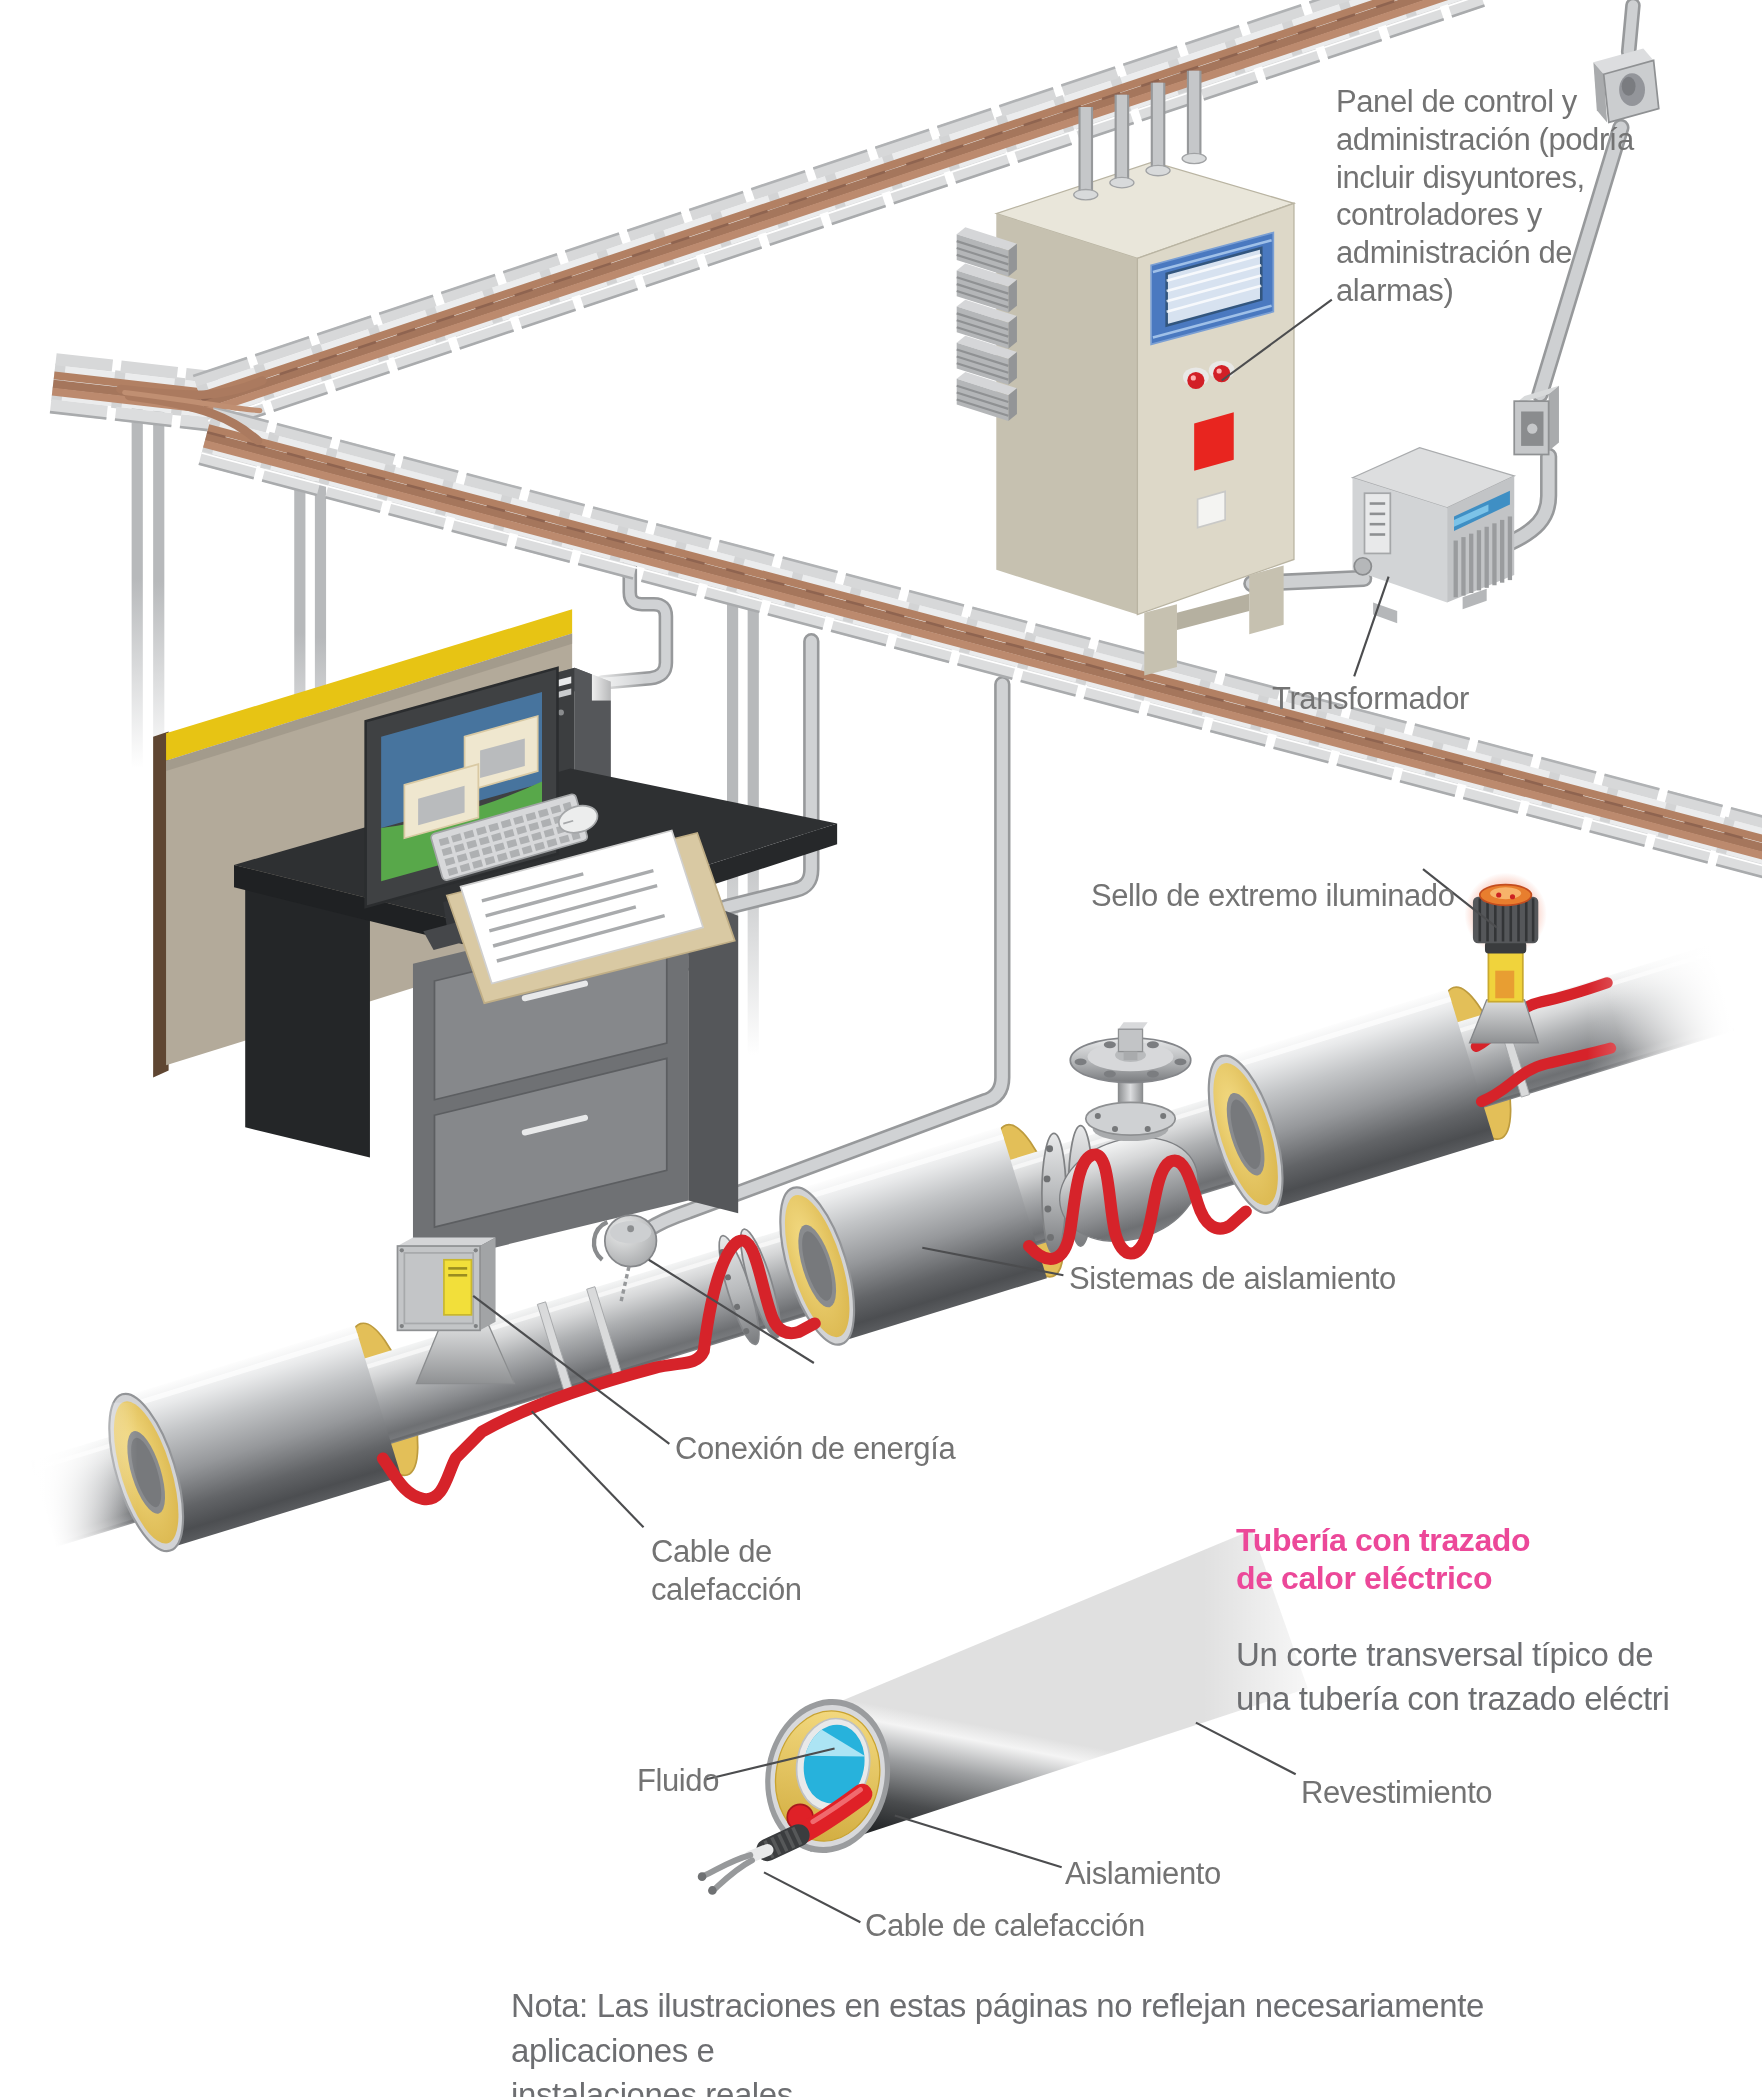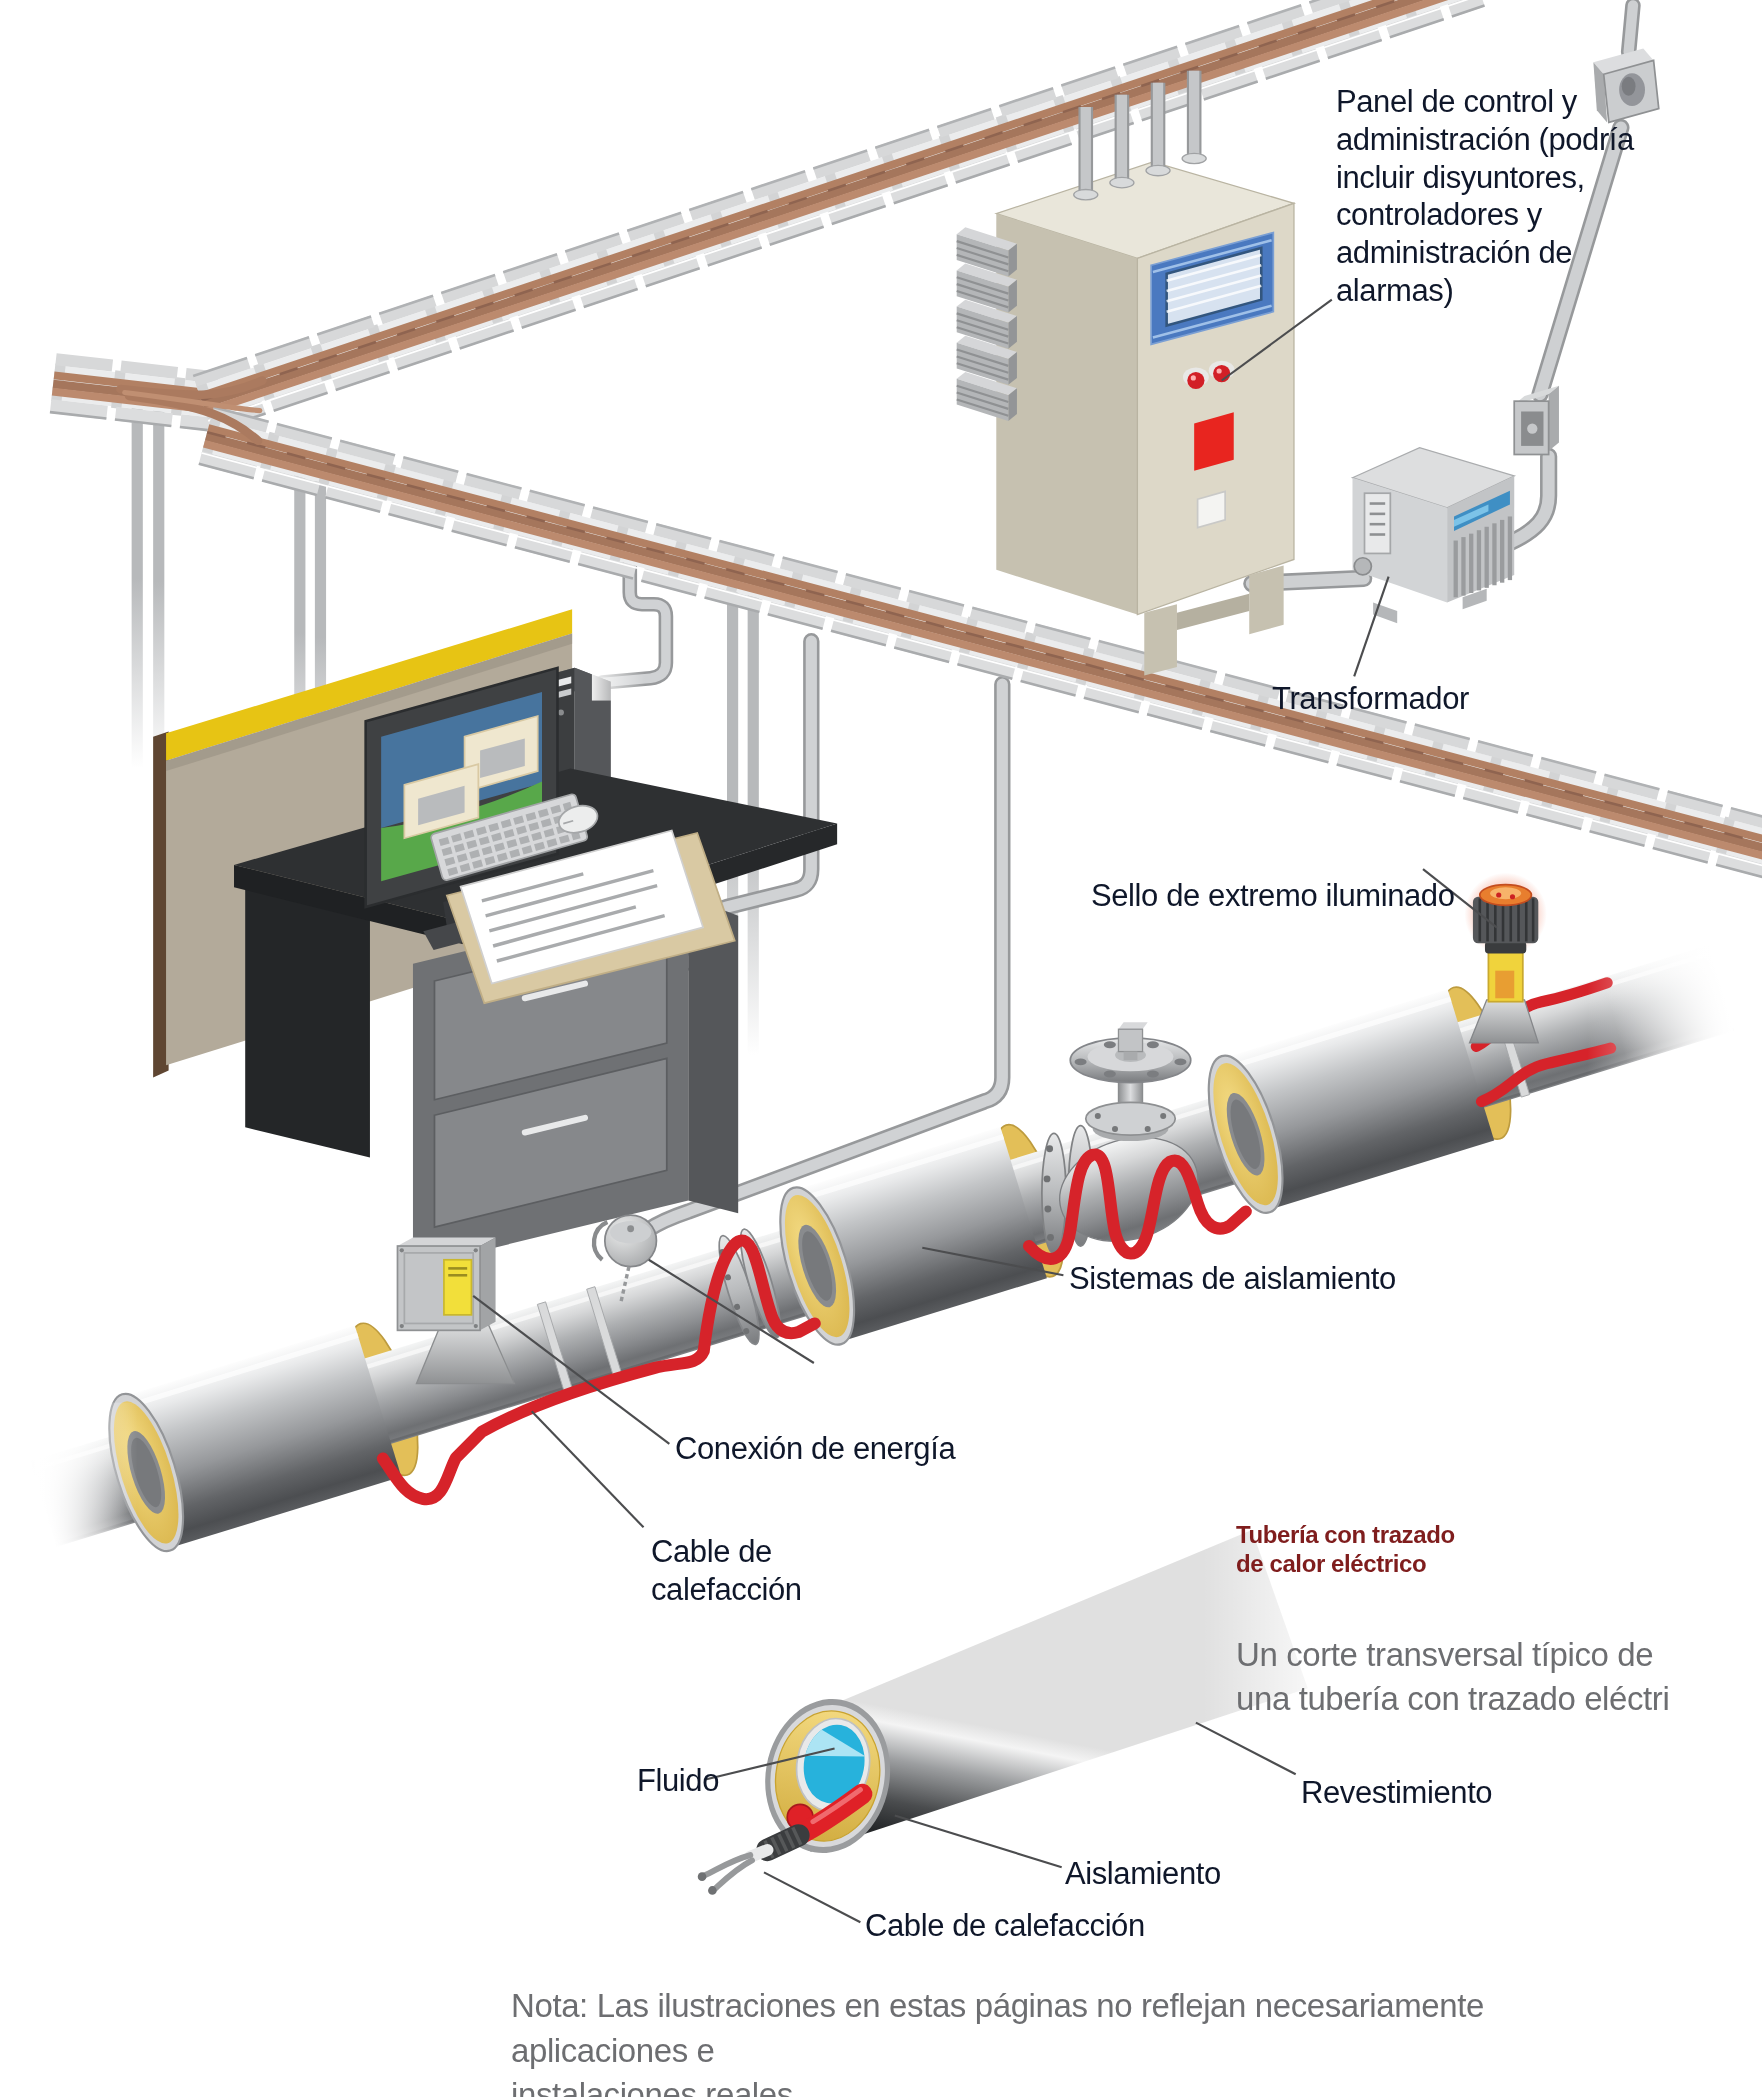--- a/index.html
+++ b/index.html
@@ -1,21 +1,21 @@
 <!DOCTYPE html>
 <html style="font-size:13.8px"><head>
 <meta charset="utf-8">
 <style>
   html,body{margin:0;padding:0;background:#ffffff;}
   #stage{position:relative;width:1762px;height:2098px;background:#ffffff;overflow:hidden;
          font-family:"Liberation Sans",sans-serif;}
   #scene{position:absolute;left:0;top:0;}
-  .lbl{position:absolute;font-size:31px;line-height:1.22;color:#0f172a;white-space:pre-line;
+  .lbl{position:absolute;font-size:31px;line-height:1.22;color:#737373;white-space:pre-line;
        letter-spacing:-0.4px;}
-  .lbl-title{font-size:24px;font-weight:bold;color:#7f1d1d;line-height:1.2;}
+  .lbl-title{font-size:32px;font-weight:bold;color:#ec4899;line-height:1.2;}
   .lbl-desc{font-size:33px;color:#6d6e71;line-height:1.32;}
   .lbl-note{font-size:33px;color:#6d6e71;line-height:1.35;}
 </style>
 </head>
 <body>
 
 <div id="stage">
 
 <svg id="scene" width="1762" height="2098" viewBox="0 0 2048 2438">
 <defs>

